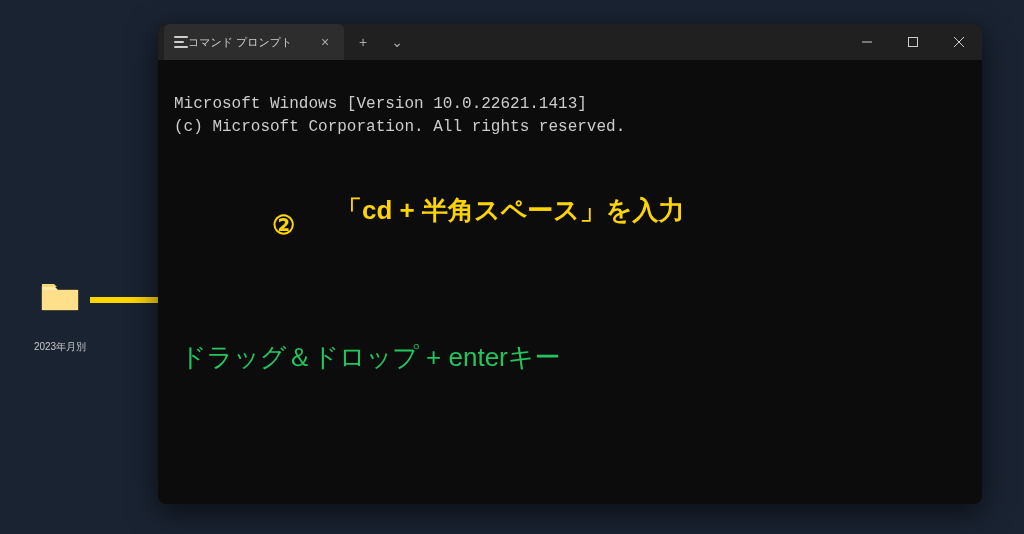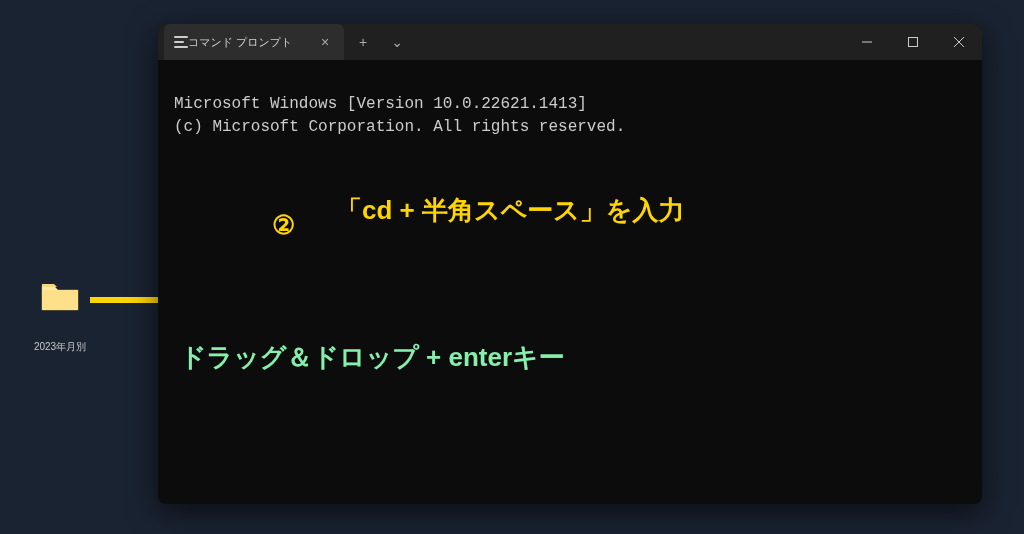--- a/index.html
+++ b/index.html
@@ -173,23 +173,23 @@
     top: 193px;
     color: #ffd500;
     font-size: 26px;
     font-weight: bold;
     text-align: right;
   }
   .anno2 {
     position: absolute;
     left: 180px;
     top: 340px;
-    color: #86efac;
+    color: #22c55e;
     font-size: 26px;
-    font-weight: bold;
+    font-weight: normal;
   }
 </style>
 </head>
 <body>
 
 <div class="folder-container">
   <svg class="folder-icon" viewBox="0 0 40 32">
     <path d="M2 6 L14 6 L18 10 L38 10 L38 30 L2 30 Z" fill="#ffe9a6" stroke="#d9b84a" stroke-width="0.5"></path>
     <path d="M2 4 L14 4 L17 7 L2 7 Z" fill="#f5d878"></path>
     <path d="M2 10 L38 10 L38 30 L2 30 Z" fill="#ffe08a"></path>

